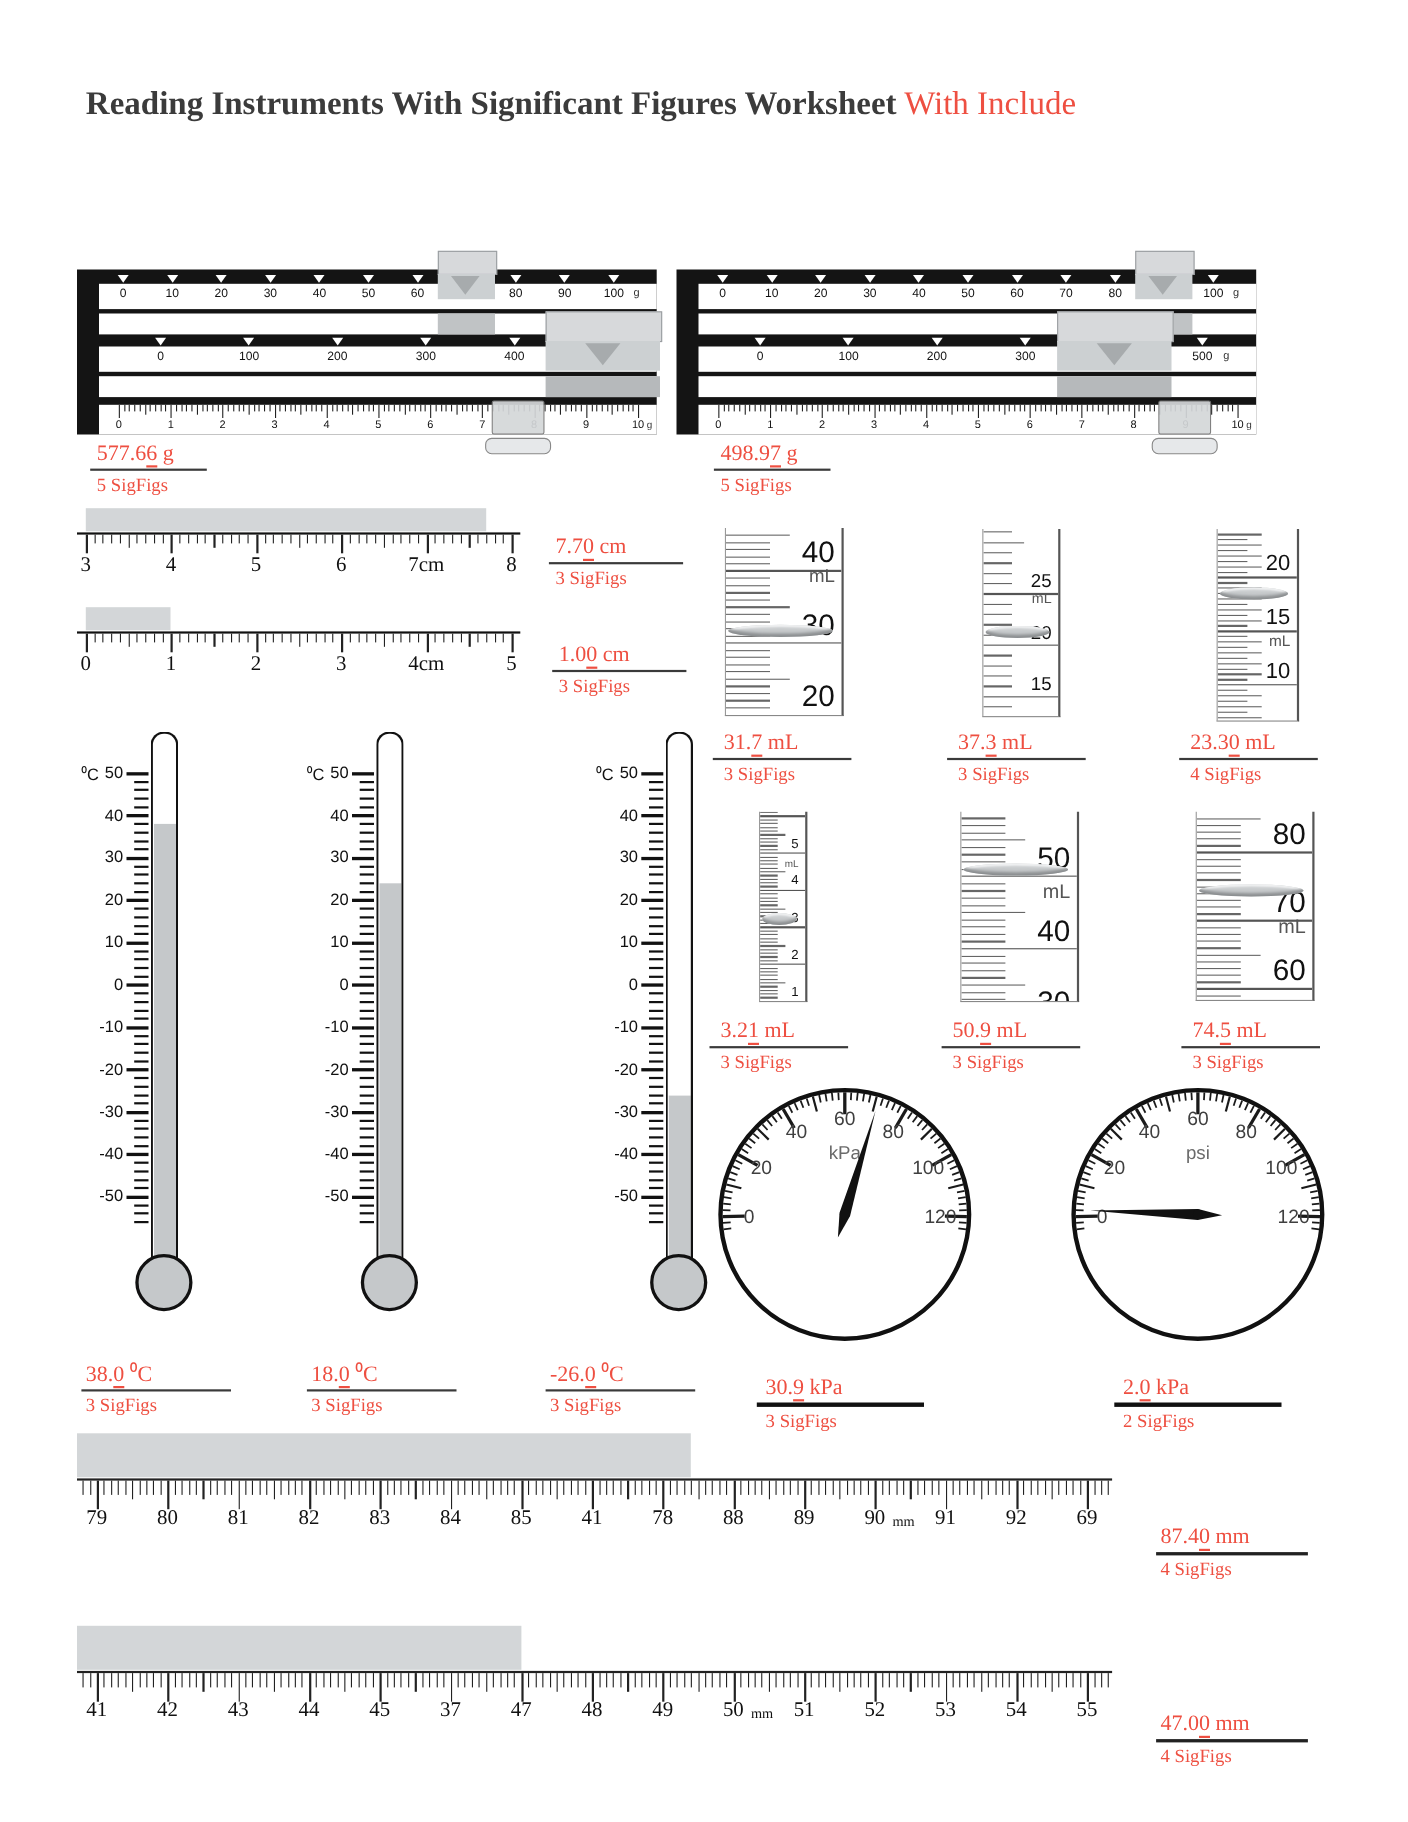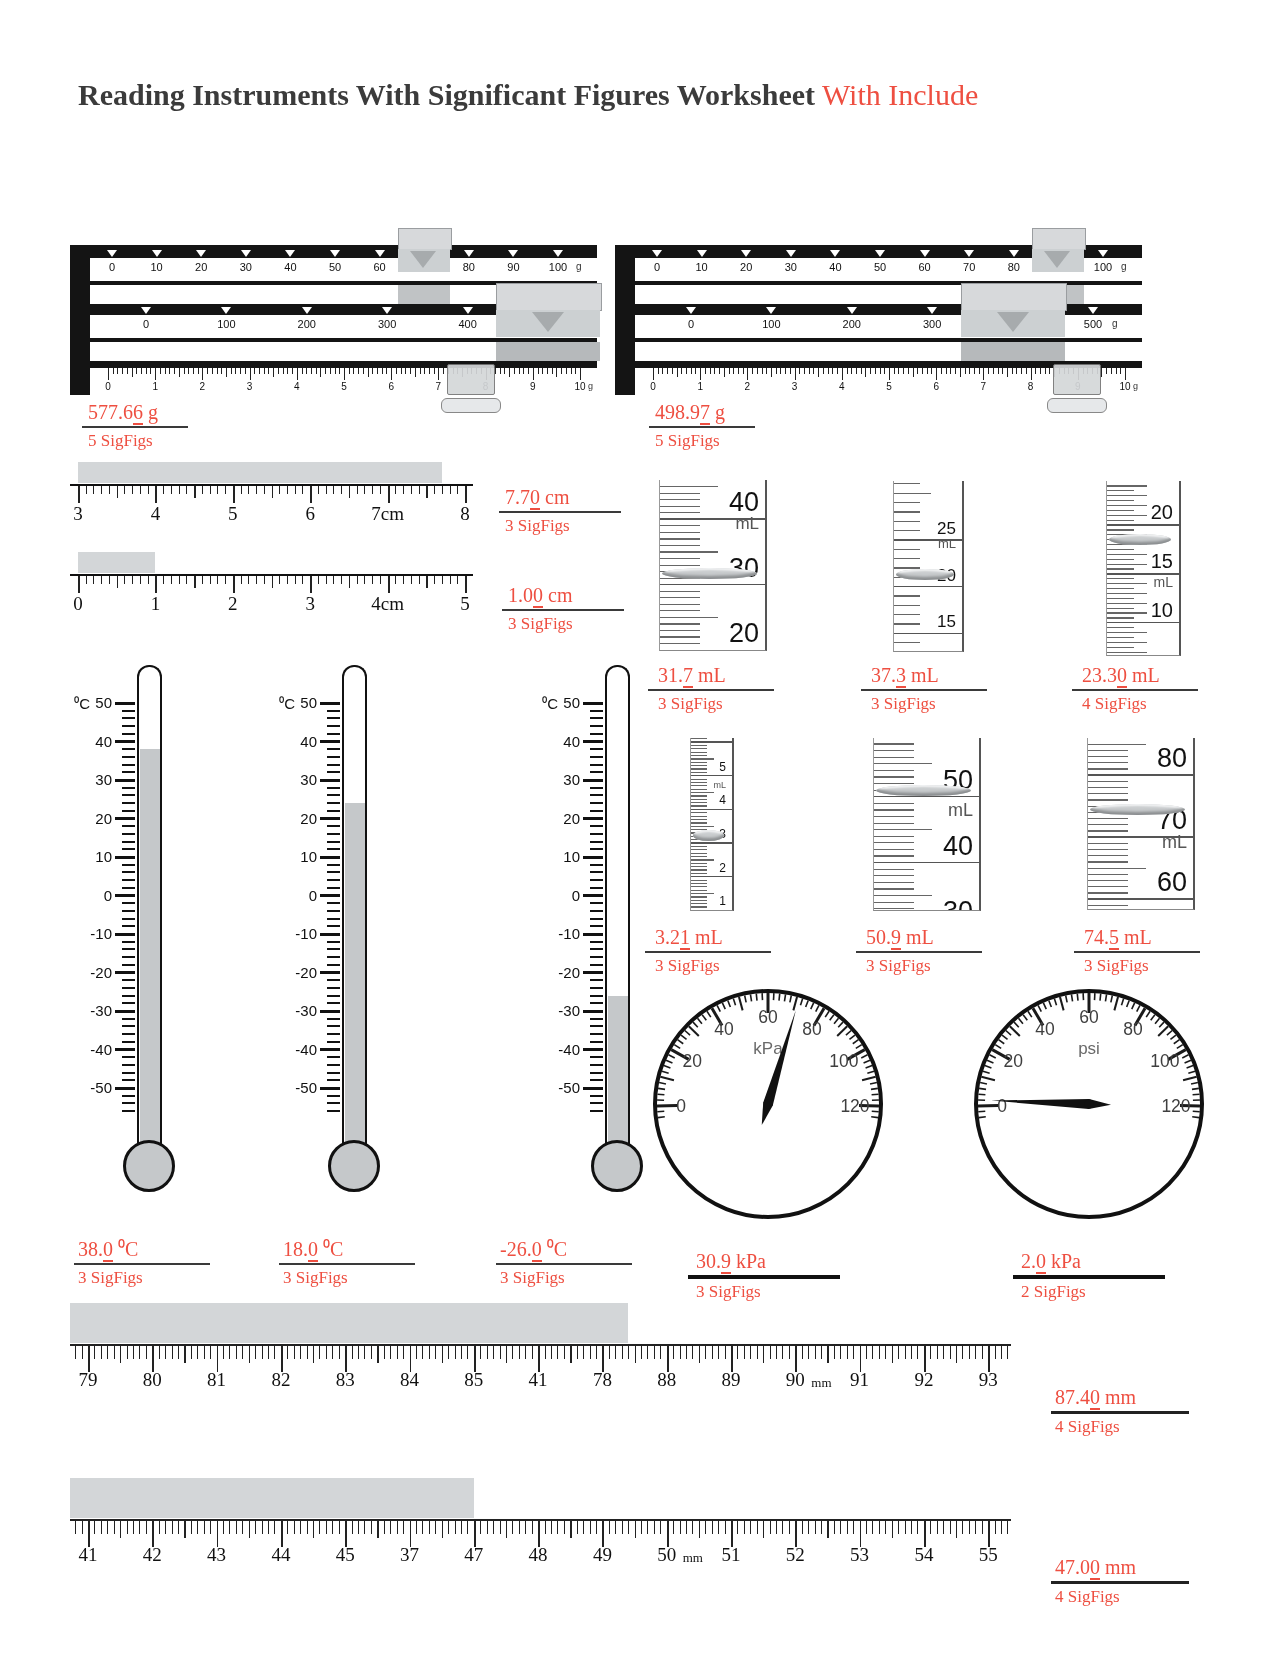--- a/index.html
+++ b/index.html
@@ -1280,21 +1280,21 @@
       <div style="position: absolute; left: 319.504px; top: 66px; width: 40px; text-align: center; font-size: 19px; font-family: &quot;Liberation Serif&quot;, serif; color: rgb(17, 17, 17);">84</div>
       <div style="position: absolute; left: 383.804px; top: 66px; width: 40px; text-align: center; font-size: 19px; font-family: &quot;Liberation Serif&quot;, serif; color: rgb(17, 17, 17);">85</div>
       <div style="position: absolute; left: 448.104px; top: 66px; width: 40px; text-align: center; font-size: 19px; font-family: &quot;Liberation Serif&quot;, serif; color: rgb(17, 17, 17);">41</div>
       <div style="position: absolute; left: 512.404px; top: 66px; width: 40px; text-align: center; font-size: 19px; font-family: &quot;Liberation Serif&quot;, serif; color: rgb(17, 17, 17);">78</div>
       <div style="position: absolute; left: 576.704px; top: 66px; width: 40px; text-align: center; font-size: 19px; font-family: &quot;Liberation Serif&quot;, serif; color: rgb(17, 17, 17);">88</div>
       <div style="position: absolute; left: 641.004px; top: 66px; width: 40px; text-align: center; font-size: 19px; font-family: &quot;Liberation Serif&quot;, serif; color: rgb(17, 17, 17);">89</div>
       <div style="position: absolute; left: 705.304px; top: 66px; width: 40px; text-align: center; font-size: 19px; font-family: &quot;Liberation Serif&quot;, serif; color: rgb(17, 17, 17);">90</div>
       <div style="position: absolute; left: 741.304px; top: 72px; font-size: 13px; font-family: &quot;Liberation Serif&quot;, serif; color: rgb(17, 17, 17);">mm</div>
       <div style="position: absolute; left: 769.604px; top: 66px; width: 40px; text-align: center; font-size: 19px; font-family: &quot;Liberation Serif&quot;, serif; color: rgb(17, 17, 17);">91</div>
       <div style="position: absolute; left: 833.904px; top: 66px; width: 40px; text-align: center; font-size: 19px; font-family: &quot;Liberation Serif&quot;, serif; color: rgb(17, 17, 17);">92</div>
-      <div style="position: absolute; left: 898.204px; top: 66px; width: 40px; text-align: center; font-size: 19px; font-family: &quot;Liberation Serif&quot;, serif; color: rgb(17, 17, 17);">93</div>
+      <div style="position: absolute; left: 898.204px; top: 66px; width: 40px; text-align: center; font-size: 19px; font-family: &quot;Liberation Serif&quot;, serif; color: rgb(17, 17, 17);">69</div>
     </div>
   <div class="abs" id="mmruler-1">
       <div style="position: absolute; left: 0px; top: 0px; width: 403.804px; height: 40px; background: rgb(211, 214, 216);"></div>
       <div style="position: absolute; left: 0px; top: 41px; width: 940.709px; height: 2px; background: rgb(34, 34, 34);"></div>
       <div style="position: absolute; left: 5.144px; top: 43px; width: 1px; height: 13px; background: rgb(34, 34, 34);"></div>
       <div style="position: absolute; left: 11.574px; top: 43px; width: 1px; height: 13px; background: rgb(34, 34, 34);"></div>
       <div style="position: absolute; left: 18.004px; top: 43px; width: 1.8px; height: 26px; background: rgb(34, 34, 34);"></div>
       <div style="position: absolute; left: 24.434px; top: 43px; width: 1px; height: 13px; background: rgb(34, 34, 34);"></div>
       <div style="position: absolute; left: 30.864px; top: 43px; width: 1px; height: 13px; background: rgb(34, 34, 34);"></div>
       <div style="position: absolute; left: 37.294px; top: 43px; width: 1px; height: 13px; background: rgb(34, 34, 34);"></div>

